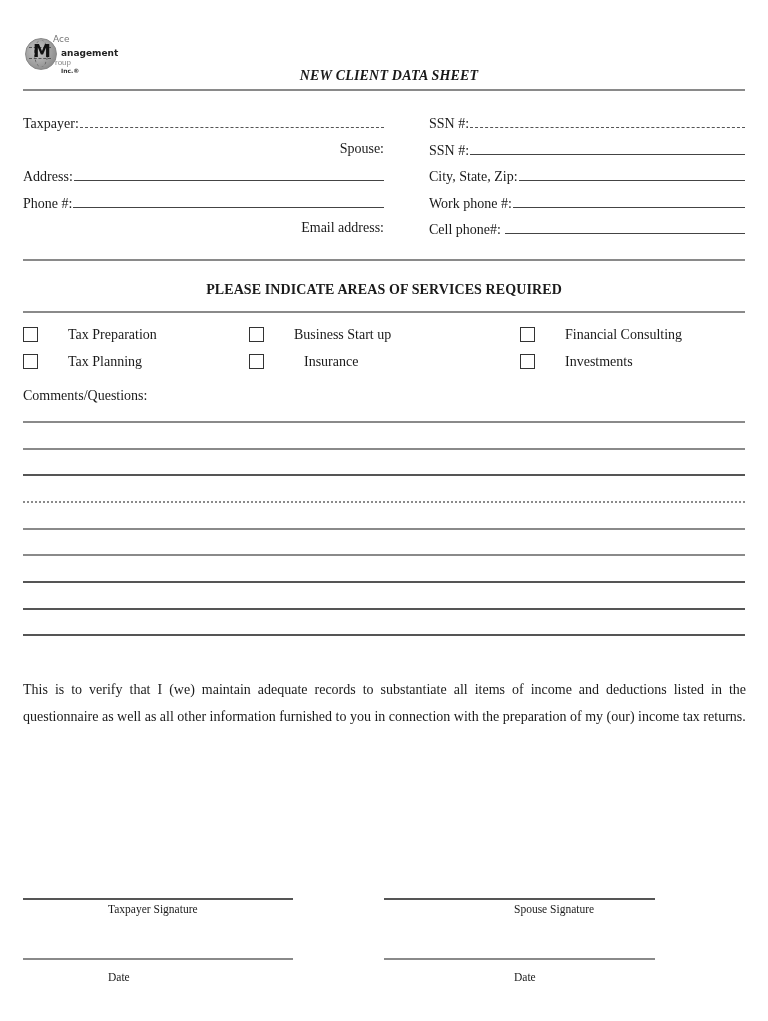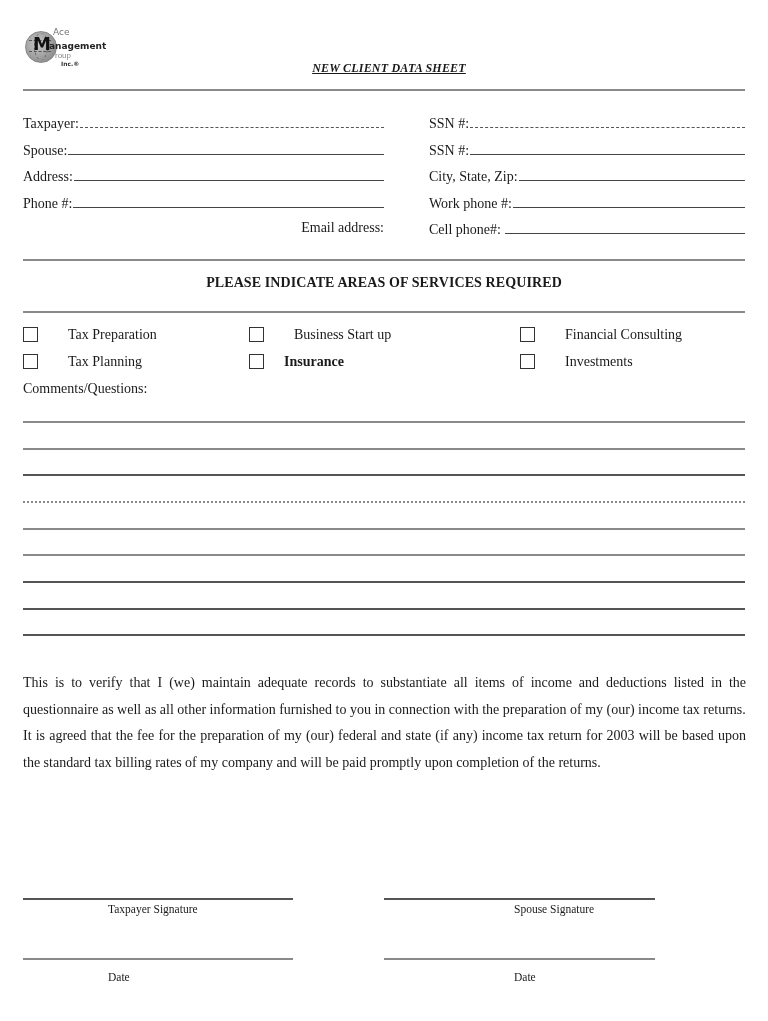--- a/index.html
+++ b/index.html
@@ -1,21 +1,21 @@
 <!DOCTYPE html>
 <html><head>
   <meta charset="utf-8">
   <style>
     html, body { margin: 0; padding: 0; background: #ffffff; }
     body {
       width: 768px; height: 1021px; position: relative; overflow: hidden;
       font-family: "Liberation Serif", "DejaVu Serif", serif;
       color: #1a1a1a;
     }
-    .abs { position: absolute; }
+    .abs { position: absolute; margin-top: 7px; }
     .rule { position: absolute; height: 0; border-top: 2px solid #8a8a8a; }
     .rule.dark { border-top-color: #555; }
     .rule.dotted { border-top: 2px dotted #8a8a8a; }
 
     
     .logo { left: 25px; top: 27px; width: 80px; height: 46px; }
     .logo .globe {
       position: absolute; left: 0; top: 4px; width: 30px; height: 30px; border-radius: 50%;
       background: radial-gradient(circle at 40% 40%, #c8c8c8 0%, #9a9a9a 60%, #7a7a7a 100%);
       border: 1px solid #888;
@@ -30,22 +30,22 @@
       border-left: 1px dashed #555; border-right: 1px dashed #555; border-radius: 50%;
     }
     .logo .ace { position: absolute; left: 28px; top: 0px; font-family: "DejaVu Sans", sans-serif; font-size: 9px; color: #777; }
     .logo .m { position: absolute; left: 8px; top: 8px; font-family: "DejaVu Sans", sans-serif; font-size: 18px; font-weight: bold; color: #111; line-height: 18px; }
     .logo .mgmt { position: absolute; left: 26px; top: 14px; font-family: "DejaVu Sans", sans-serif; font-size: 9px; font-weight: bold; color: #222; }
     .logo .grp { position: absolute; left: 30px; top: 24px; font-family: Liberation Sans, sans-serif; font-size: 8px; color: #888; }
     .logo .inc { position: absolute; left: 36px; top: 33px; font-family: "DejaVu Sans", sans-serif; font-size: 6px; font-weight: bold; color: #333; }
 
     .title {
       left: 0; width: 768px; top: 61px; text-align: center;
-      font-size: 12px; font-weight: bold; font-style: italic; letter-spacing: 0.2px;
-      padding-left: 10px; box-sizing: border-box; text-decoration: underline;
+      font-size: 14px; font-weight: bold; font-style: italic; letter-spacing: 0.2px;
+      padding-left: 10px; box-sizing: border-box;
     }
 
     .field-label { font-size: 14px; white-space: nowrap; }
     .field { position: absolute; display: flex; align-items: flex-end; height: 18px; }
     .field .line { flex: 1; border-bottom: 1px solid #444; height: 0; margin-bottom: 4px; margin-left: 1px; }
     .field .line.dashed { border-bottom: 1px dashed #555; }
 
     .section-head {
       left: 0; width: 768px; top: 275px; text-align: center;
       font-size: 14px; font-weight: bold; letter-spacing: 0.1px;
@@ -64,33 +64,33 @@
 
     .sig-label { position: absolute; font-size: 11.5px; margin-left: 40px; }
   </style>
 </head>
 <body>
 
 <div class="abs logo">
   <div class="globe"></div>
   <span class="ace">Ace</span>
   <span class="m">M</span>
-  <span class="mgmt" style="left:24px;">anagement</span>
+  <span class="mgmt" style="left:36px;">anagement</span>
   <span class="grp">roup</span>
   <span class="inc">Inc.®</span>
 </div>
 
 <div class="abs title">NEW CLIENT DATA SHEET</div>
 <div class="rule" style="left:23px; width:722px; top:89px;"></div>
 
 <div class="field" style="left:23px; width:361px; top:114px;">
   <span class="field-label">Taxpayer:</span>
   <span class="line dashed"></span>
 </div>
-<div class="field" style="left:23px; width:361px; top:141px;">
+<div class="field" style="left:23px; width:361px; top:141px;flex-direction:column;">
   <span class="field-label">Spouse:</span>
   <span class="line"></span>
 </div>
 <div class="field" style="left:23px; width:361px; top:167px;">
   <span class="field-label">Address:</span>
   <span class="line"></span>
 </div>
 <div class="field" style="left:23px; width:361px; top:194px;">
   <span class="field-label">Phone #:</span>
   <span class="line"></span>
@@ -129,38 +129,37 @@
 <div class="cb" style="left:23px; top:327px;"></div>
 <div class="cb-label" style="left:68px; top:327px;">Tax Preparation</div>
 <div class="cb" style="left:249px; top:327px;"></div>
 <div class="cb-label" style="left:294px; top:327px;">Business Start up</div>
 <div class="cb" style="left:520px; top:327px;"></div>
 <div class="cb-label" style="left:565px; top:327px;">Financial Consulting</div>
 
 <div class="cb" style="left:23px; top:354px;"></div>
 <div class="cb-label" style="left:68px; top:354px;text-align:right;">Tax Planning</div>
 <div class="cb" style="left:249px; top:354px;"></div>
-<div class="cb-label" style="left:284px; top:354px;font-weight:bold;">Insurance</div>
+<div class="cb-label" style="left:304px; top:354px;">Insurance</div>
 <div class="cb" style="left:520px; top:354px;"></div>
 <div class="cb-label" style="left:565px; top:354px;">Investments</div>
 
 <div class="abs comments-label">Comments/Questions:</div>
 <div class="rule" style="left:23px; width:722px; top:421px;"></div>
 <div class="rule" style="left:23px; width:722px; top:448px;"></div>
 <div class="rule dark" style="left:23px; width:722px; top:474px;"></div>
 <div class="rule dotted" style="left:23px; width:722px; top:501px;"></div>
 <div class="rule" style="left:23px; width:722px; top:528px;"></div>
 <div class="rule" style="left:23px; width:722px; top:554px;"></div>
 <div class="rule dark" style="left:23px; width:722px; top:581px;"></div>
 <div class="rule dark" style="left:23px; width:722px; top:608px;"></div>
 <div class="rule dark" style="left:23px; width:722px; top:634px;"></div>
 
 <div class="abs para" style="top:670px;">
   <p>This is to verify that I (we) maintain adequate records to substantiate all items of income and deductions listed in the questionnaire as well as all other information furnished to you in connection with the preparation of my (our) income tax returns.</p>
-  <p>It is agreed that the fee for the preparation of my (our) federal and state (if any) income tax return for 2003 will be based upon the standard tax billing rates of my company and will be paid promptly upon completion of the returns.</p>
 </div>
 
 <div class="rule dark" style="left:23px; width:270px; top:898px;"></div>
 <div class="sig-label" style="left:68px; top:903px;">Taxpayer Signature</div>
 <div class="rule dark" style="left:384px; width:271px; top:898px;"></div>
 <div class="sig-label" style="left:474px; top:903px;">Spouse Signature</div>
 
 <div class="rule" style="left:23px; width:270px; top:958px;"></div>
 <div class="sig-label" style="left:68px; top:971px;">Date</div>
 <div class="rule" style="left:384px; width:271px; top:958px;"></div>

